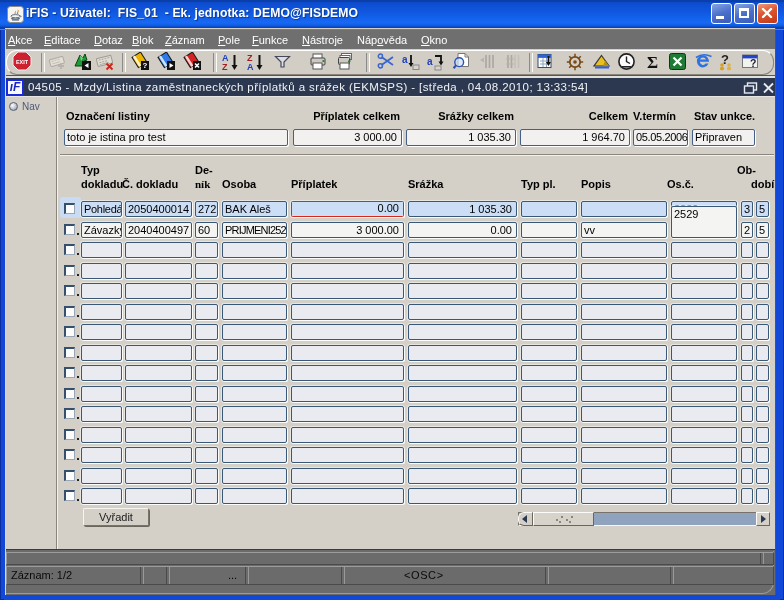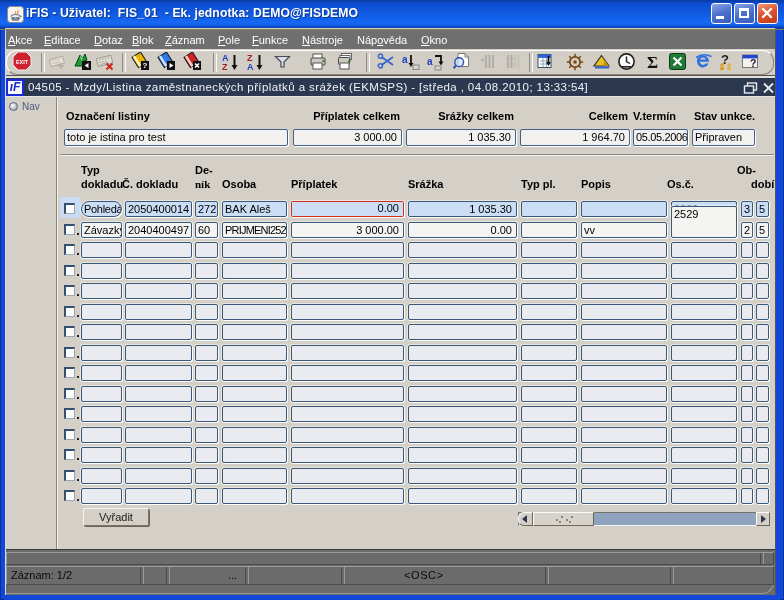--- a/index.html
+++ b/index.html
@@ -267,21 +267,21 @@
 <div class="lbl" style="left:195px;top:178px;font-family:Liberation Serif, serif;">ník</div>
 <div class="lbl" style="left:222px;top:178px;">Osoba</div>
 <div class="lbl" style="left:291px;top:178px;">Příplatek</div>
 <div class="lbl" style="left:408px;top:178px;">Srážka</div>
 <div class="lbl" style="left:521px;top:178px;">Typ pl.</div>
 <div class="lbl" style="left:581px;top:178px;">Popis</div>
 <div class="lbl" style="left:667px;top:178px;">Os.č.</div>
 <div class="lbl" style="left:751px;top:178px;">dobí</div>
 <div class="abs" style="left:60px;top:197px;width:21px;height:21px;background:#C9DCF3;border-radius:3px;"></div>
 <div class="chk" style="left:64px;top:203px;"></div>
-<div class="cell cellb txt" style="left:81px;top:201px;width:41px;height:16px;line-height:14px;border-radius:8px;"><span style="letter-spacing:-0.3px">Pohledá</span></div>
+<div class="cell cellb txt" style="left:81px;top:201px;width:41px;height:16px;line-height:14px;"><span style="letter-spacing:-0.3px">Pohledá</span></div>
 <div class="cell cellb txt" style="left:125px;top:201px;width:67px;height:16px;line-height:14px;">2050400014</div>
 <div class="cell cellb txt" style="left:195px;top:201px;width:23px;height:16px;line-height:14px;">272</div>
 <div class="cell cellb txt" style="left:222px;top:201px;width:65px;height:16px;line-height:14px;">BAK Aleš</div>
 <div class="cell cellb num" style="left:291px;top:201px;width:113px;height:16px;line-height:14px;border:1.5px solid #D8281A;border-radius:1.5px;line-height:13px;">0.00</div>
 <div class="cell cellb num" style="left:408px;top:201px;width:109px;height:16px;line-height:14px;">1 035.30</div>
 <div class="cell cellb txt" style="left:521px;top:201px;width:56px;height:16px;line-height:14px;">&nbsp;</div>
 <div class="cell cellb txt" style="left:581px;top:201px;width:86px;height:16px;line-height:14px;">&nbsp;</div>
 <div class="cell cellb txt" style="left:671px;top:201px;width:66px;height:16px;line-height:14px;">3880</div>
 <div class="cell cellb txt" style="left:741px;top:201px;width:12px;height:16px;line-height:14px;">3</div>
 <div class="cell cellb txt" style="left:756px;top:201px;width:13px;height:16px;line-height:14px;">5</div>

